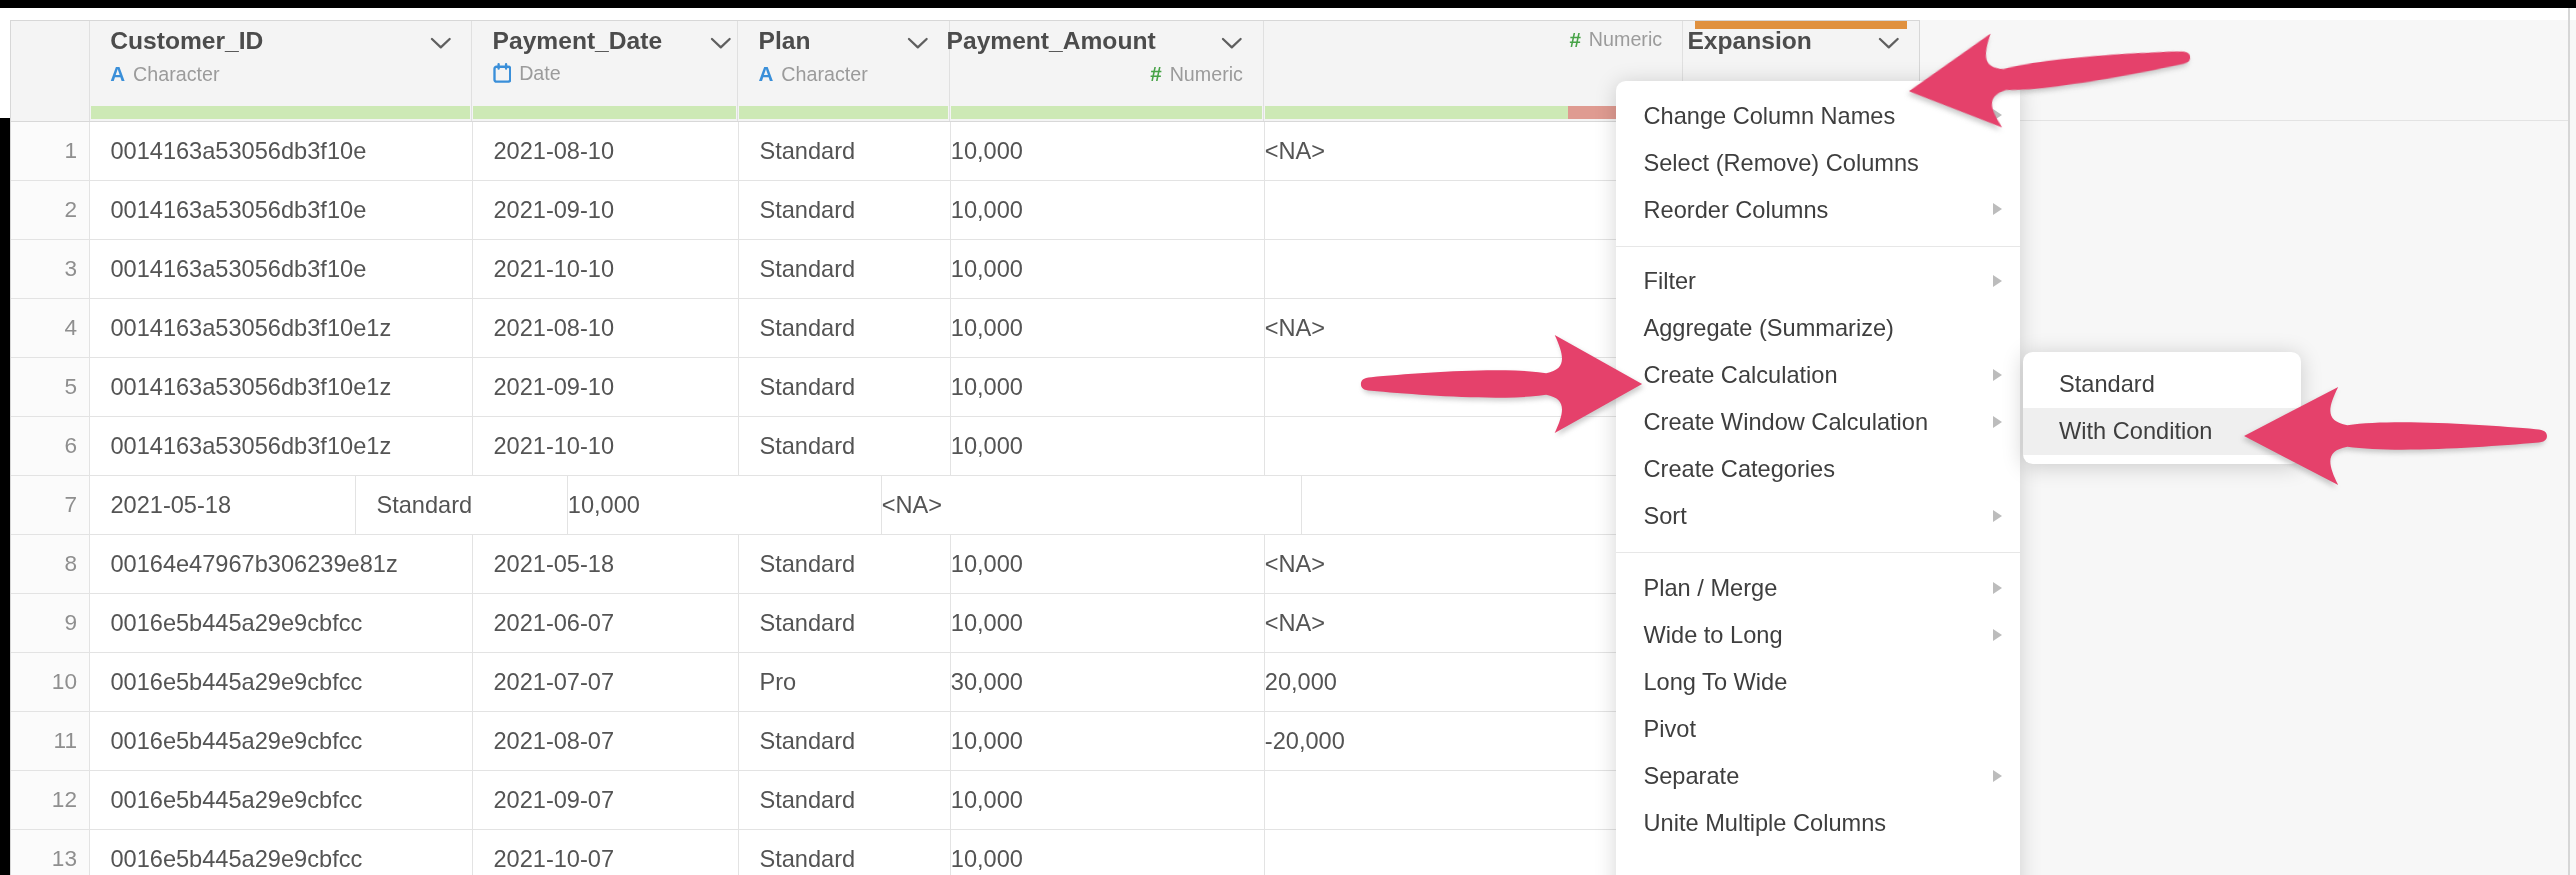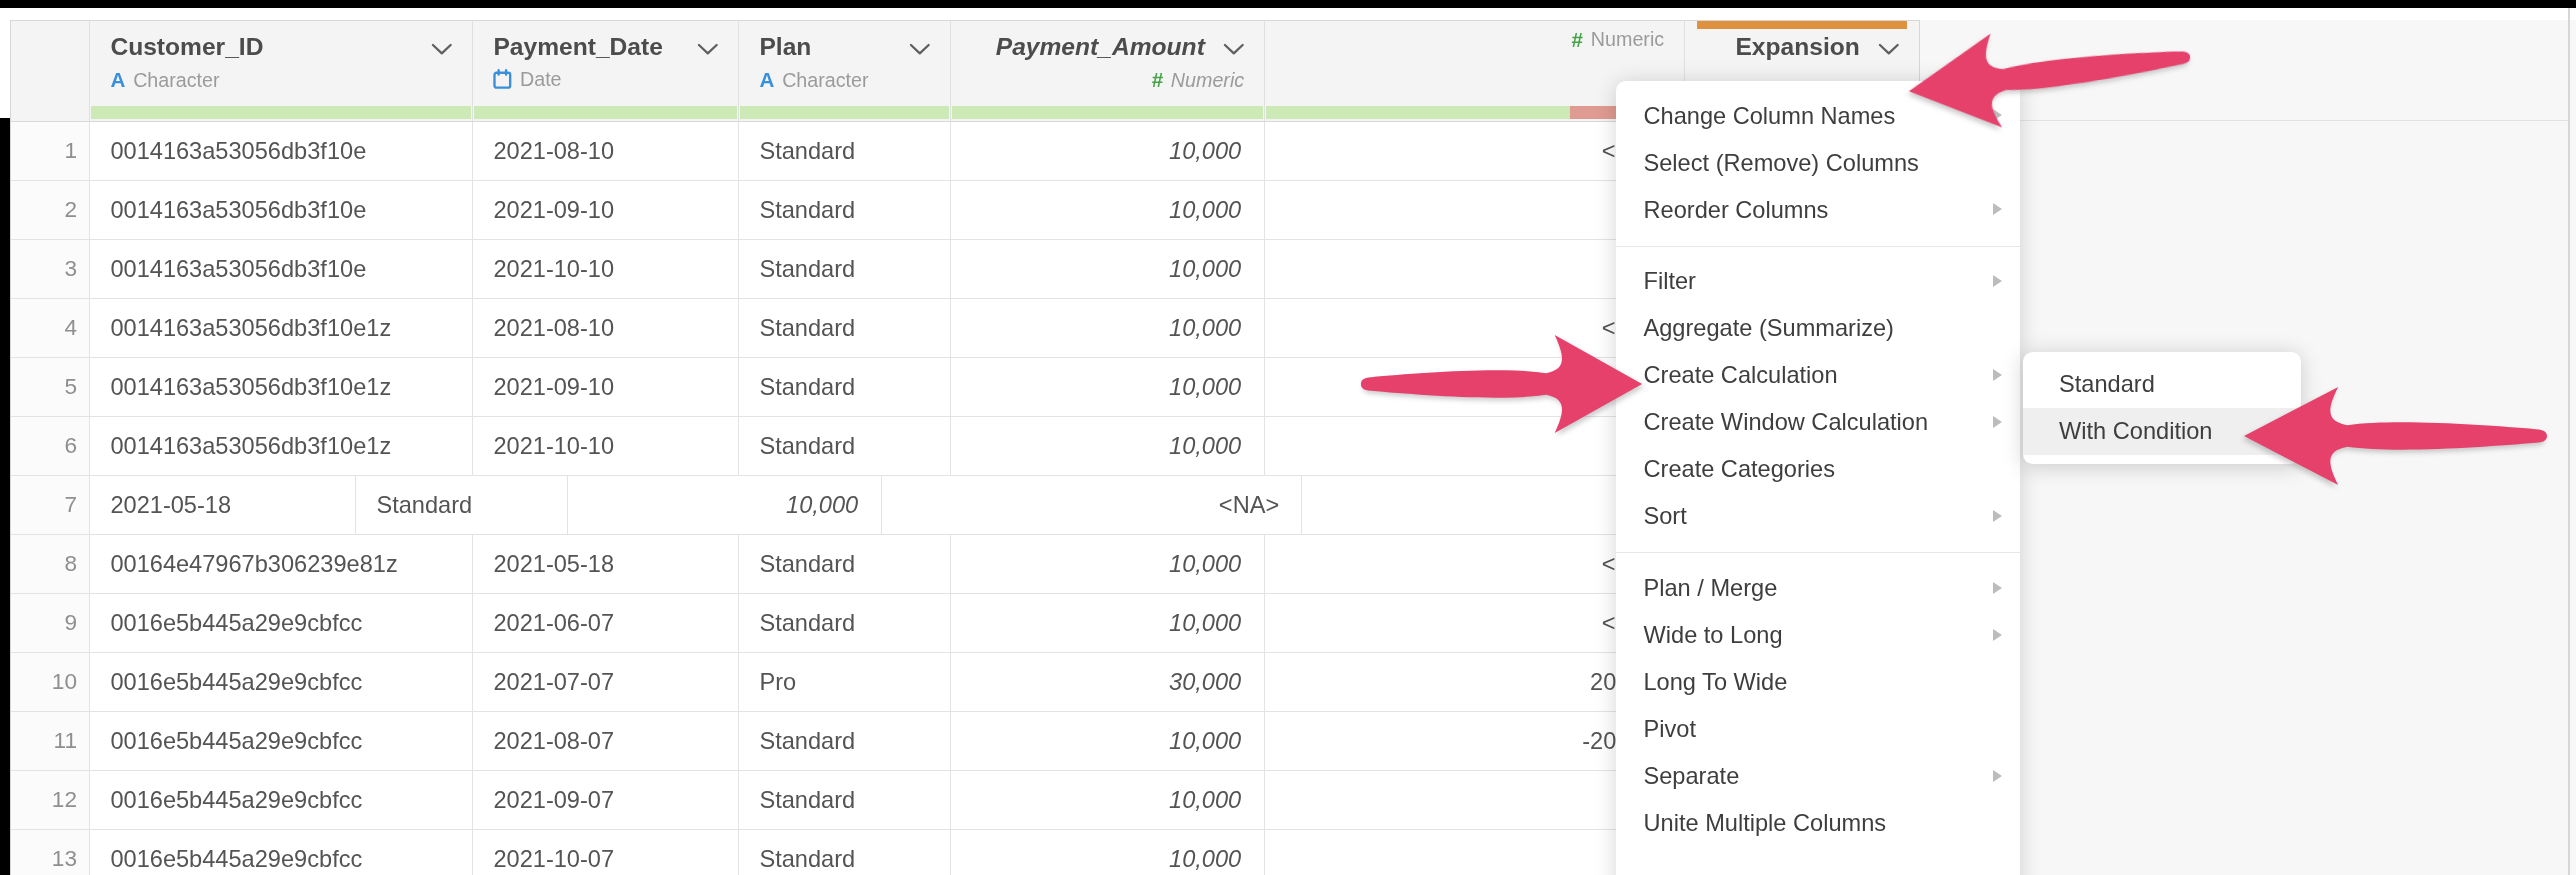--- a/index.html
+++ b/index.html
@@ -25,29 +25,29 @@
     position:absolute; left:9.8px; top:19.7px; width:1910px;
     background:#fff; border:1px solid #d7d7d7; border-bottom:none; z-index:4;
   }
   .hrow { display:flex; background:#f4f4f4; border-bottom:1px solid #d8d8d8; height:101px; }
   .drow { display:flex; background:#fff; border-bottom:1px solid #e3e3e3; height:59px; }
 
   .col-rownum { width:78px; }
   .col-customer_id { width:383px; }
   .col-payment_date { width:266px; }
   .col-plan { width:212px; }
-  .col-payment_amount { width:314px;font-style:italic; }
+  .col-payment_amount { width:314px; }
   .col-payment_amount_difference { width:420px; }
   .col-expansion { width:237px; flex:1; }
 
   .hcell { position:relative; height:100px; border-left:1px solid #e0e0e0; padding:0 19.7px 0 20.6px; }
   .hcell.col-rownum, .cell.col-rownum { border-left:none; }
   .hnum { background:#f4f4f4; }
 
-  .htop { margin-top:13px; display:flex; align-items:center; height:27.5px; }
+  .htop { margin-top:7px; display:flex; align-items:center; height:27.5px;gap:48px; }
   .htitle { font-size:24.6px; font-weight:700; color:#4c4c4c; white-space:nowrap; }
   .hchev { display:inline-flex; margin-left:17.7px; margin-top:3.9px; }
   .hcell.left .hchev { margin-left:auto; }
   .hcell.right .htop { justify-content:flex-end; }
 
   .htype { margin-top:6.9px; display:flex; align-items:center; gap:7.9px; font-size:19.7px; color:#9b9b9b; }
   .hcell.right .htype { justify-content:flex-end; }
   .ic-a { color:#3a8fd9; font-weight:700; font-size:20.6px; }
   .ic-n { color:#47a347; font-weight:700; font-size:20.6px; }
   .hticon { display:inline-flex; align-items:center; }
@@ -58,21 +58,21 @@
 
   .hsel { display:none; position:absolute; top:0; left:11.8px; right:11.8px; height:8.8px; background:#e0913f; }
   .hcell.selected .hsel { display:block; }
   .hcell.selected .htype { visibility:hidden; }
 
   .cell {
     height:58px; line-height:58px; border-left:1px solid #e3e3e3;
     font-size:23.6px; color:#545454; white-space:nowrap; overflow:hidden;
   }
   .cell.left { padding-left:20.6px; text-align:left; }
-  .cell.right { padding-right:22.6px; text-align:right; }
+  .cell.right { padding-right:22.6px; }
   .cell.col-payment_amount_difference { padding-right:21.6px; }
   .cell.col-rownum { background:#fbfbfb; color:#8f8f8f; font-size:22.6px; text-align:right; padding-right:11.8px; }
 
   
   #menu {
     position:absolute; left:1616px; top:81px; width:404px; height:857px;
     background:#fff; border-radius:9.8px; box-shadow:0 2.9px 21.6px rgba(0,0,0,.17);
     padding-top:11.8px; z-index:20;
   }
   .mitem { position:relative; height:47px; line-height:47px; padding-left:27.5px; padding-right:56px;

